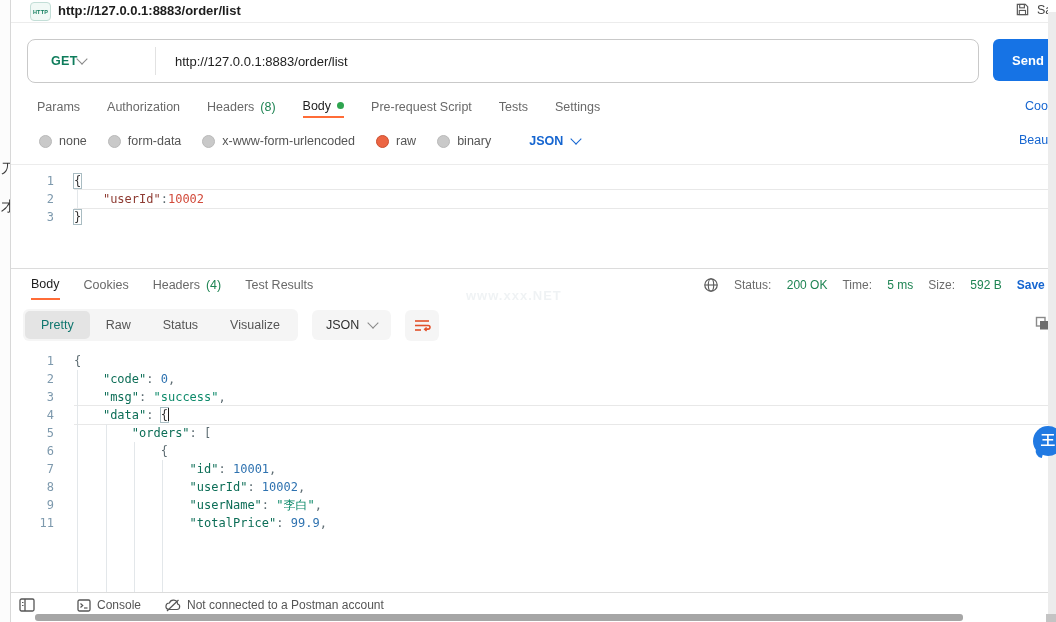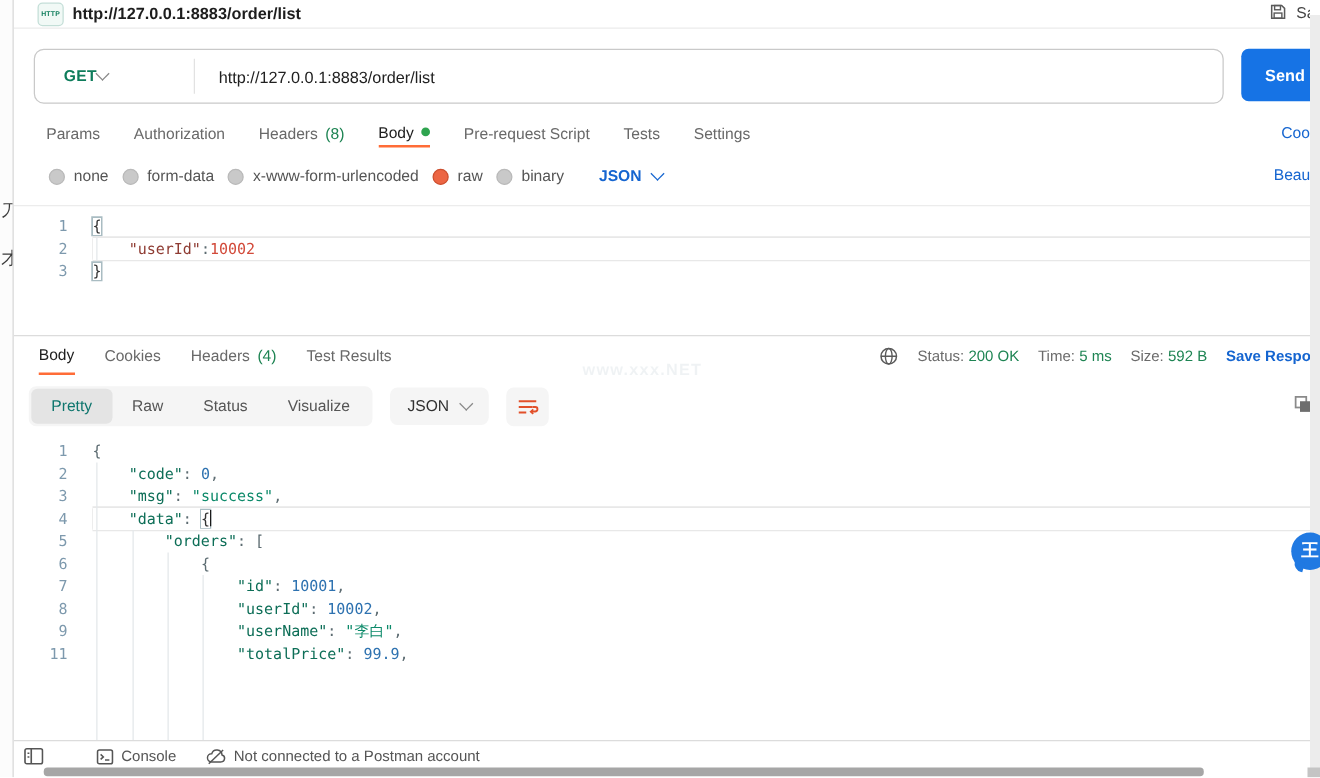--- a/index.html
+++ b/index.html
@@ -35,21 +35,21 @@
   
   #reqtabs{position:absolute;left:0;top:95px;width:100%;height:23px;display:flex;align-items:stretch;
            gap:27px;padding-left:26px;font-size:12.5px;color:#696969;box-sizing:border-box;}
   .rtab{display:flex;align-items:center;gap:6px;cursor:pointer;white-space:nowrap;}
   .rtab .cnt{color:#1e8453;}
   .rtab.active{color:#1d1d1d;border-bottom:2.5px solid #ff6c37;}
   .dot{width:7px;height:7px;border-radius:50%;background:#2ea44f;}
   #cookies-link{position:absolute;left:1014px;top:99px;font-size:12.5px;color:#1565d0;cursor:pointer;white-space:nowrap;}
   
   #modebar{position:absolute;left:0;top:129px;width:100%;height:24px;display:flex;align-items:center;
-           gap:11px;padding-left:28px;font-size:12.5px;color:#555;box-sizing:border-box;}
+           gap:21px;padding-left:28px;font-size:12.5px;color:#555;box-sizing:border-box;}
   .radio{display:flex;align-items:center;gap:7px;cursor:pointer;white-space:nowrap;}
   .rdot{width:13px;height:13px;border-radius:50%;background:#c9c9c9;border:1px solid #b9b9b9;box-sizing:border-box;}
   .radio.sel .rdot{background:#ec6543;border-color:#cc4e2e;}
   #json-dd{display:flex;align-items:center;gap:9px;margin-left:17px;cursor:pointer;}
   #json-dd b{color:#1565d0;font-size:12.5px;}
   #beautify-link{position:absolute;left:1008px;top:133px;font-size:12.5px;color:#1565d0;cursor:pointer;white-space:nowrap;}
   
   .editor{position:absolute;left:0;width:100%;overflow:hidden;}
   #req-editor{top:164px;height:100px;border-top:1px solid #ececec;padding-top:7px;box-sizing:border-box;}
   #res-editor{top:346px;height:246px;padding-top:6px;box-sizing:border-box;}
@@ -61,21 +61,21 @@
   .k-nul{color:#2326a8;font-weight:bold}.k-rkey{color:#8e3b32}.k-rnum{color:#d24a3a}
   .k-brk{box-shadow:0 0 0 1px #a9bcc2;}
   .caret{display:inline-block;width:1.5px;height:13px;background:#1a1a1a;vertical-align:-2px;}
   .guide{position:absolute;width:1px;background:#e3e7ea;}
   
   #resheader{position:absolute;left:0;top:268px;width:100%;height:32px;border-top:1px solid #dcdcdc;}
   #restabs{position:absolute;left:20px;top:0;height:31px;display:flex;gap:24px;align-items:stretch;
            font-size:12.5px;color:#696969;}
   #resmeta{position:absolute;left:692px;top:0;height:31px;display:flex;align-items:center;gap:15px;
            font-size:12px;color:#6b6b6b;white-space:nowrap;}
-  .grn{color:#1e8453;}
+  .grn{color:#1e8453;margin-left:12px;}
   #save-resp{color:#1565d0;font-weight:bold;cursor:pointer;}
   #watermark{position:absolute;left:455px;top:288px;font-size:13px;font-weight:bold;color:#8ca4b0;
              opacity:.13;letter-spacing:1px;}
   
   #restoolbar{position:absolute;left:0;top:308px;width:100%;height:34px;display:flex;align-items:center;
               padding-left:12px;box-sizing:border-box;gap:14px;}
   #viewmodes{display:flex;background:#f5f5f5;border-radius:6px;padding:2px;}
   .vbtn{border:none;background:transparent;font-family:inherit;font-size:12.5px;color:#555;
         padding:7px 16px;border-radius:5px;cursor:pointer;}
   .vbtn.active{background:#e4e4e4;color:#0f766e;}

